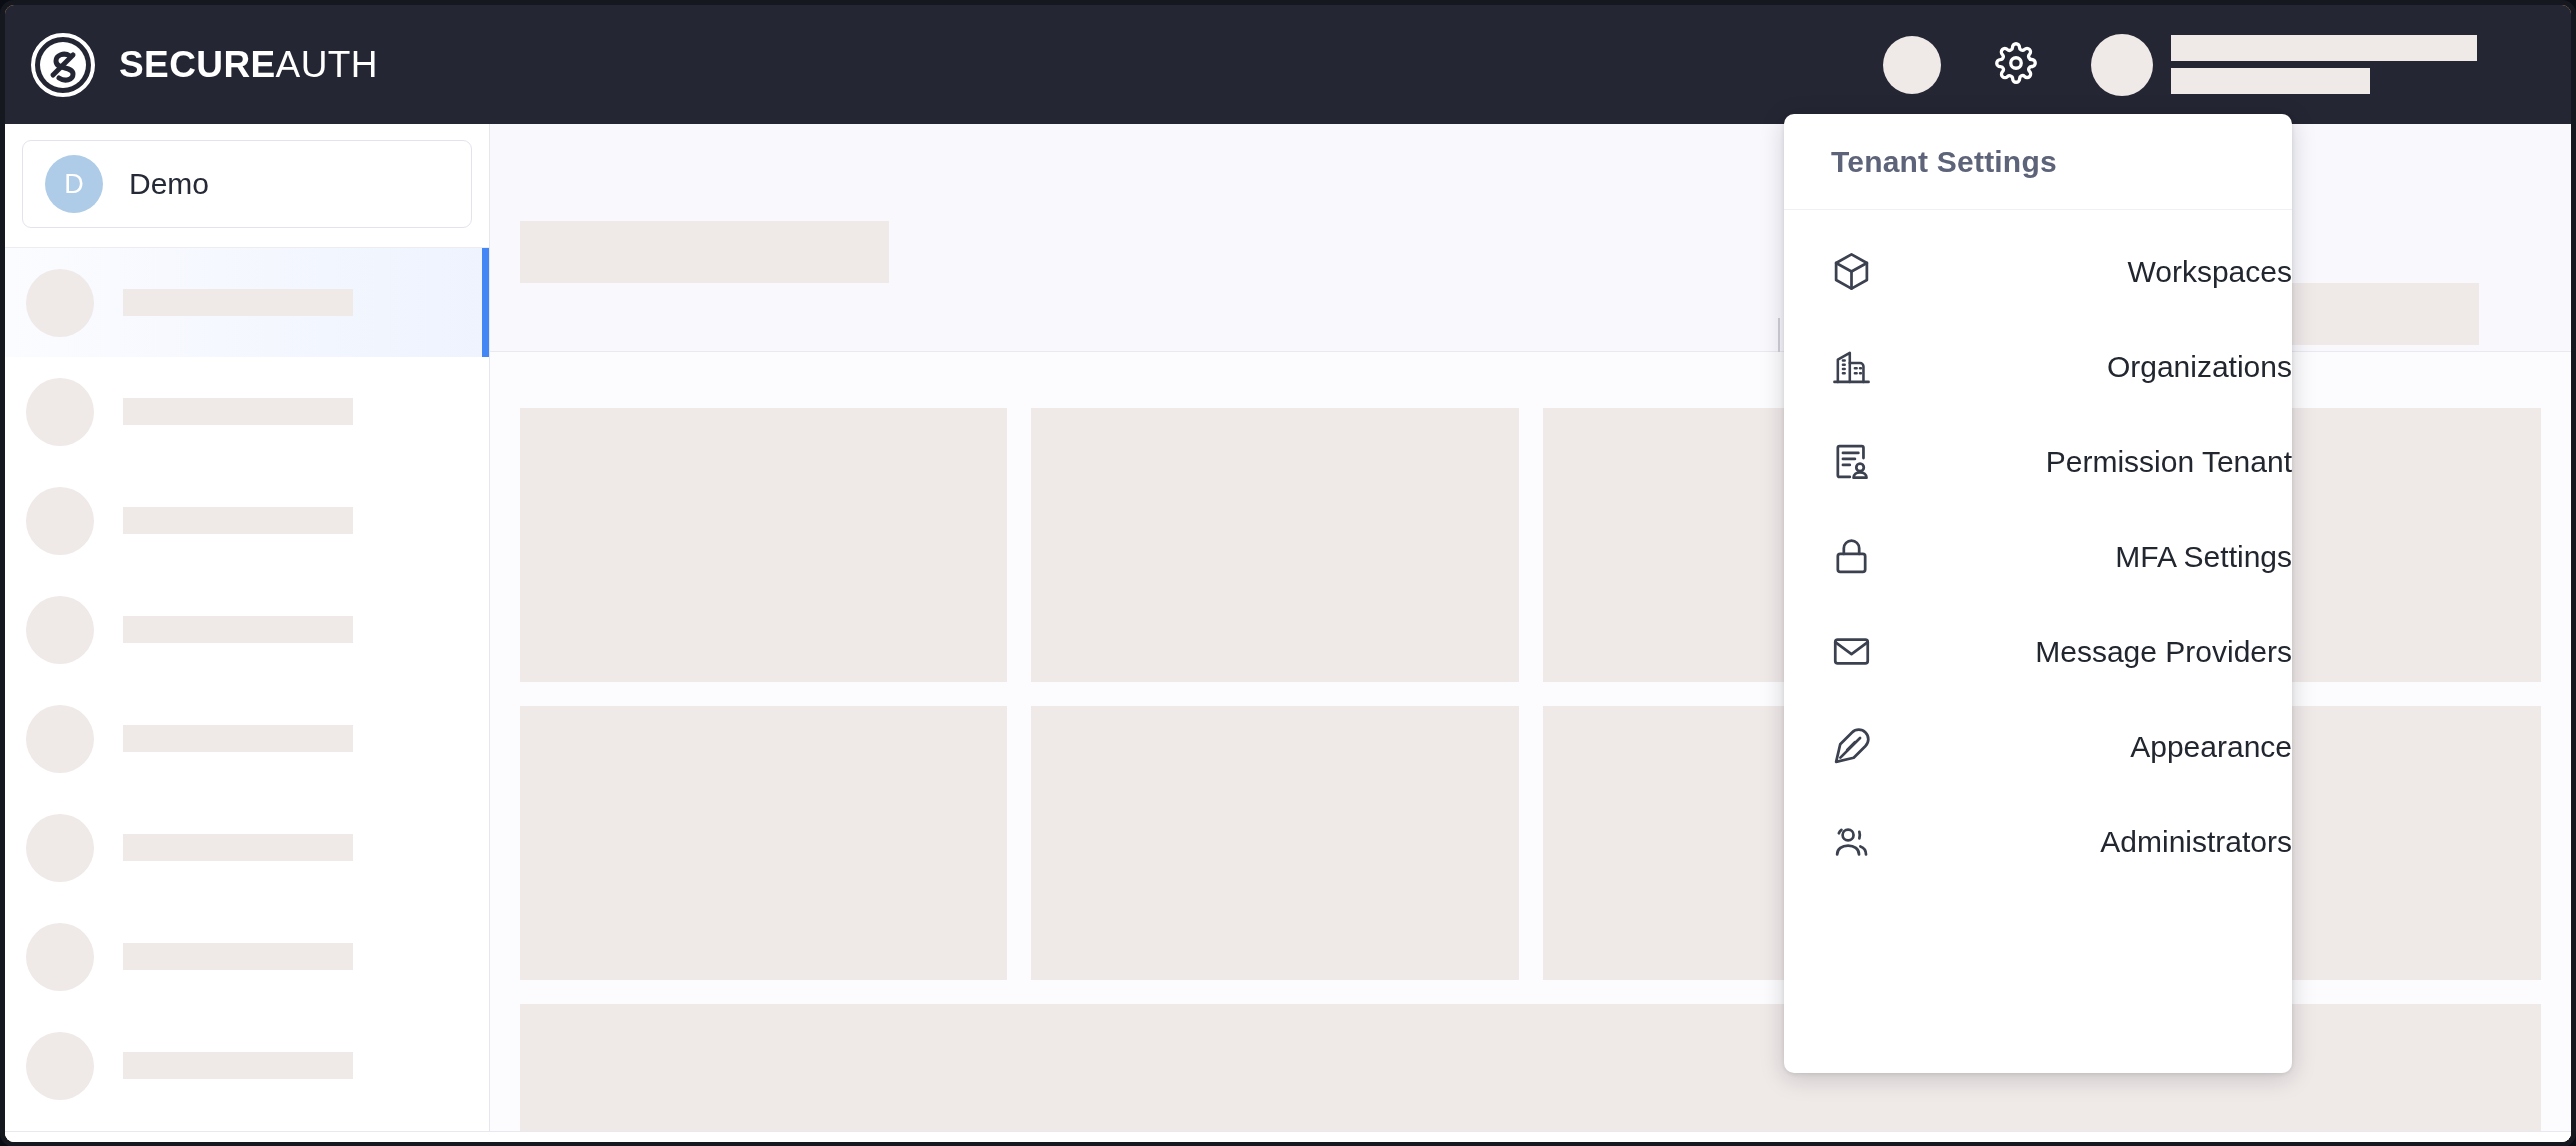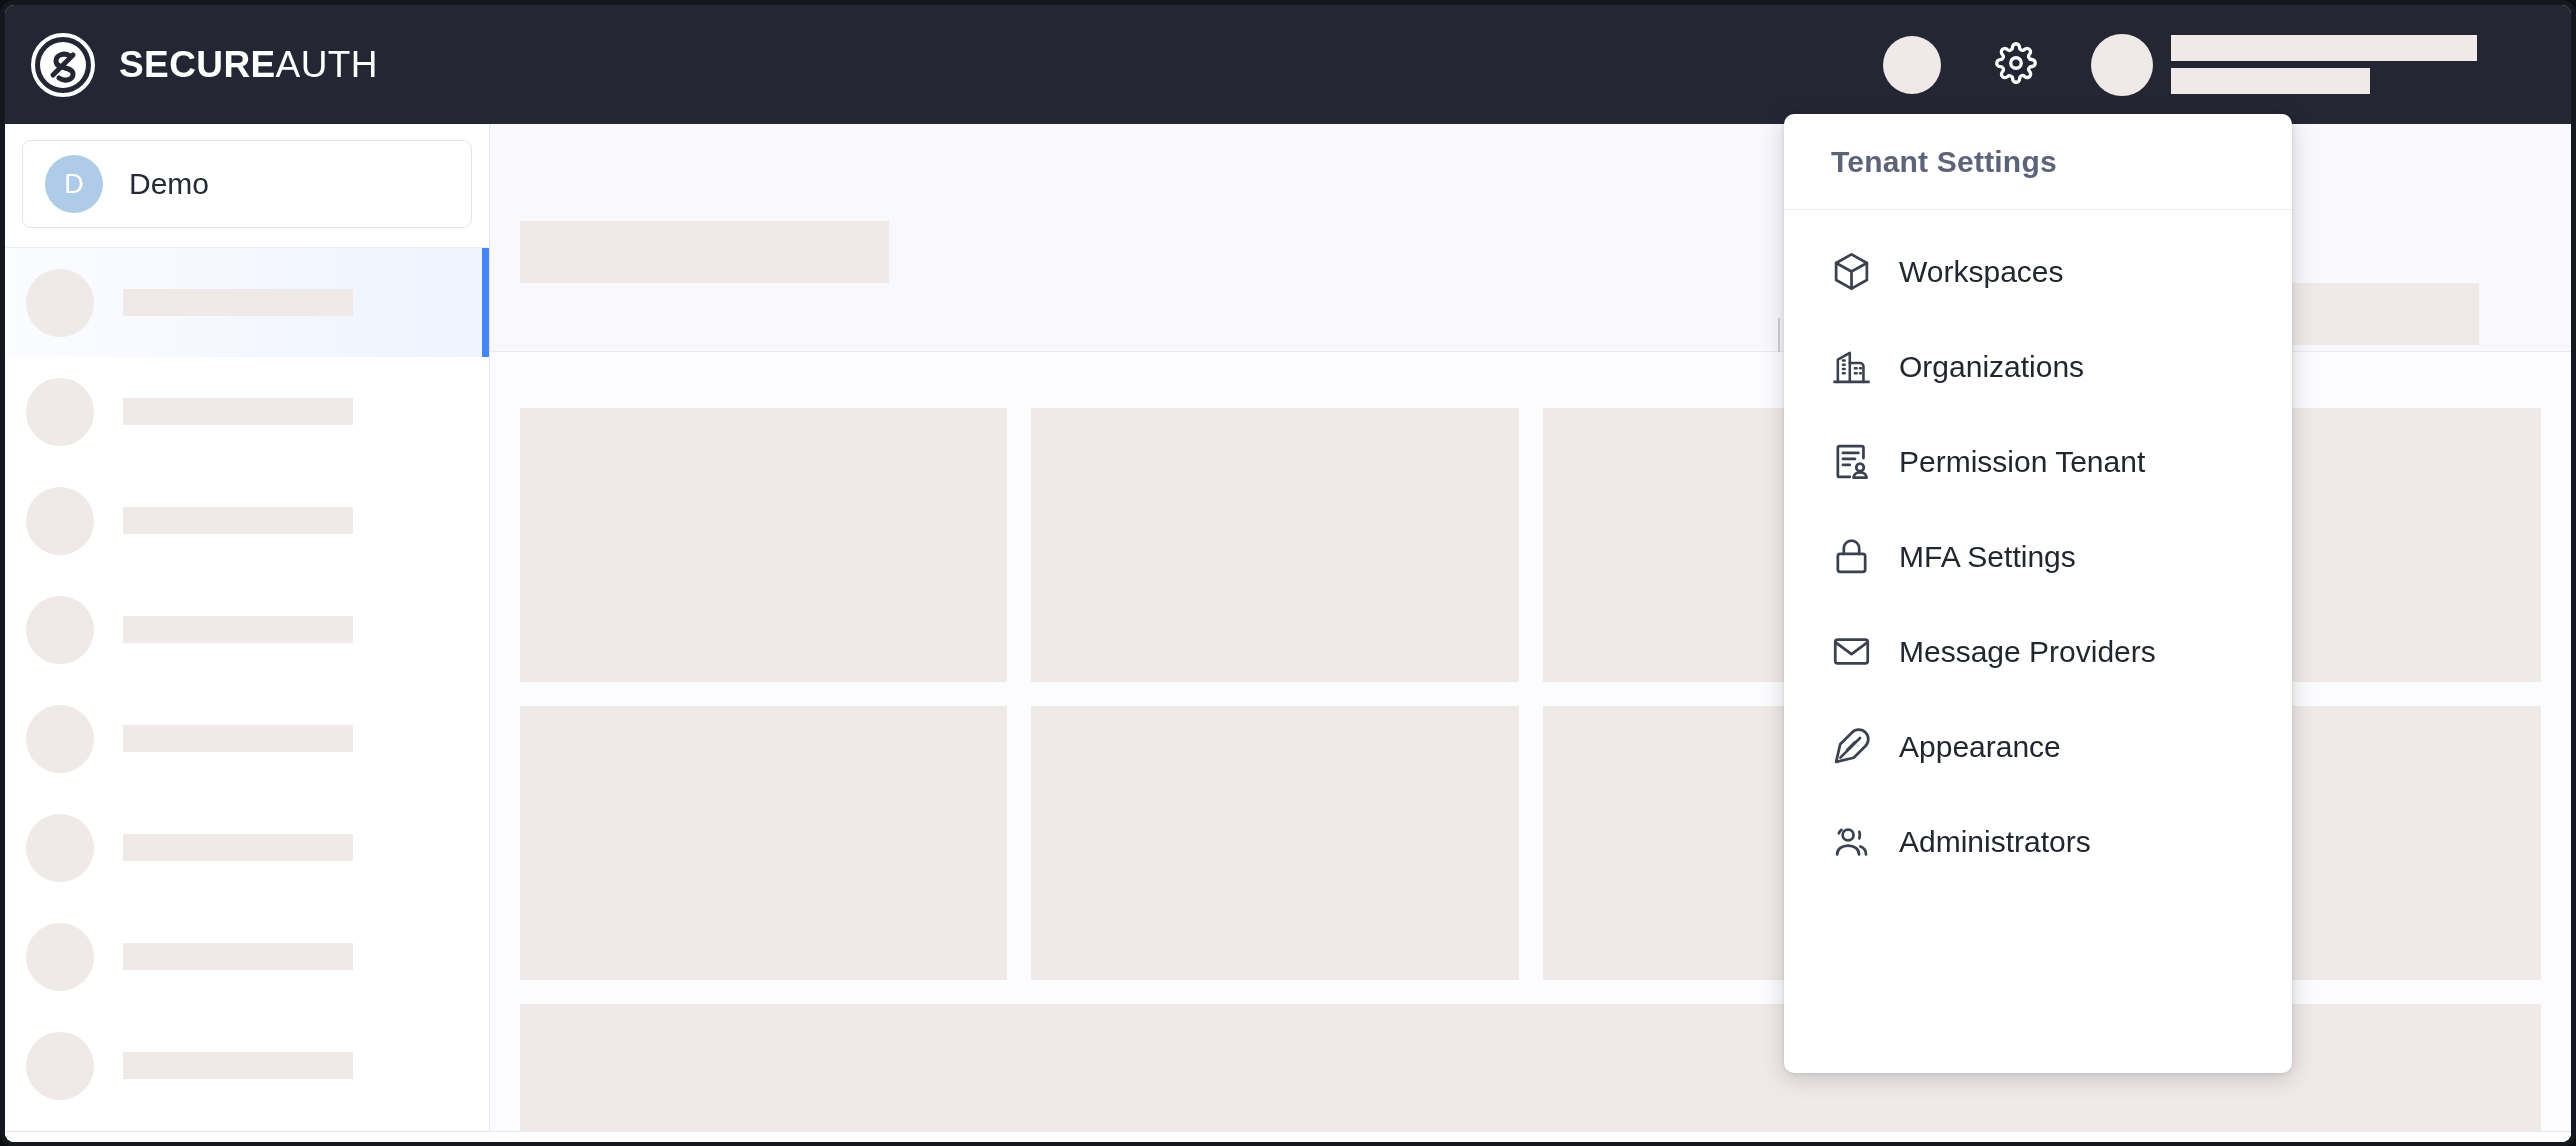--- a/index.html
+++ b/index.html
@@ -234,20 +234,21 @@
     letter-spacing: 0.2px;
   }
   .dd-list { padding-top: 14px; }
   .dd-item {
     height: 95px;
     display: flex;
     align-items: center;
     padding-left: 47px;
     gap: 27px;
     cursor: pointer;
+    justify-content: space-between;
   }
   .dd-icon {
     width: 41px; height: 41px;
     flex: 0 0 41px;
     display: flex;
     align-items: center;
     justify-content: center;
     color: #3c4150;
   }
   .dd-icon svg { display: block; }

